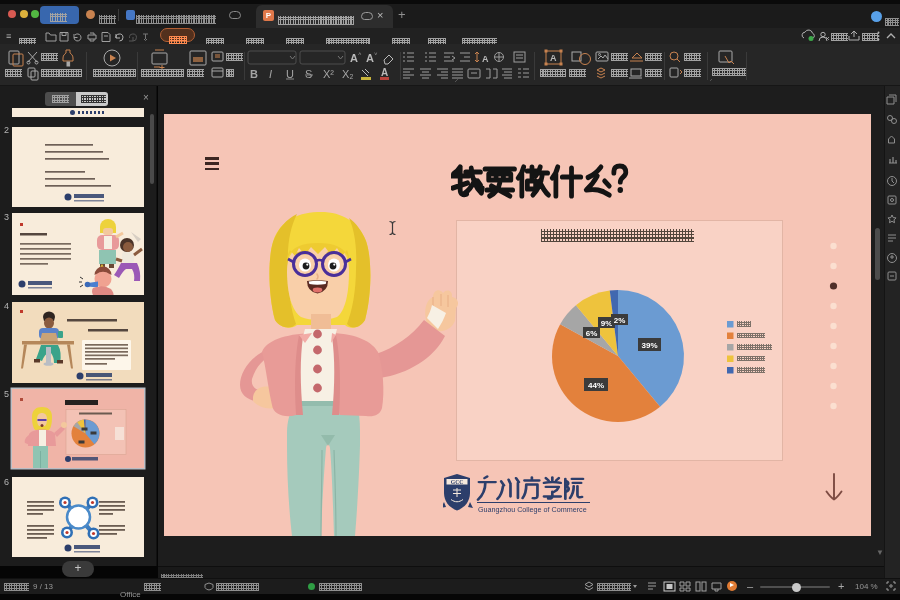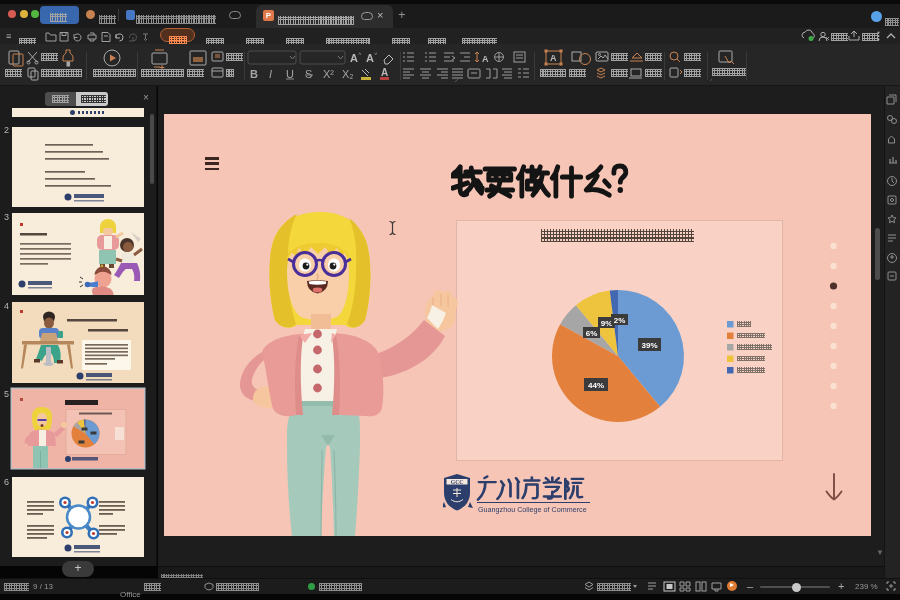--- a/index.html
+++ b/index.html
@@ -648,19 +648,19 @@
       <rect x="50" y="1" width="4" height="9"></rect>
         <rect x="56" y="1" width="4" height="9"></rect>
       <path d="M66,2 h9 v6 h-9 z M69,8 v2 h3 v-2"></path>
     </svg>
     <div class="a" style="left:727px;top:3px;width:10px;height:10px;border-radius:50%;background:#e07b33"></div>
     <div class="a" style="left:729.6px;top:5.2px;width:0;height:0;border-left:4px solid #fff;border-top:2.8px solid transparent;border-bottom:2.8px solid transparent"></div>
     <span class="a" style="left:747px;top:2px;font-size:11px;color:#aaa">–</span>
     <div class="a" style="left:760px;top:8px;width:70px;height:2px;background:#4f4f4f;border-radius:1px"></div>
     <div class="a" style="left:792px;top:4.5px;width:9px;height:9px;border-radius:50%;background:#c9c9c9"></div>
     <span class="a" style="left:838px;top:2px;font-size:11px;color:#aaa">+</span>
-    <span class="a" style="left:855px;top:4px">239 %</span>
+    <span class="a" style="left:855px;top:4px">104 %</span>
     <svg class="a" style="left:886px;top:3px" width="10" height="10" fill="none" stroke="#9f9f9f">
         <path d="M1,3 v-2 h2 M7,1 h2 v2 M9,7 v2 h-2 M3,9 h-2 v-2"></path>
         <circle cx="5" cy="5" r="1.2"></circle>
       </svg>
   </div>
 </div>
 
 </body></html>

